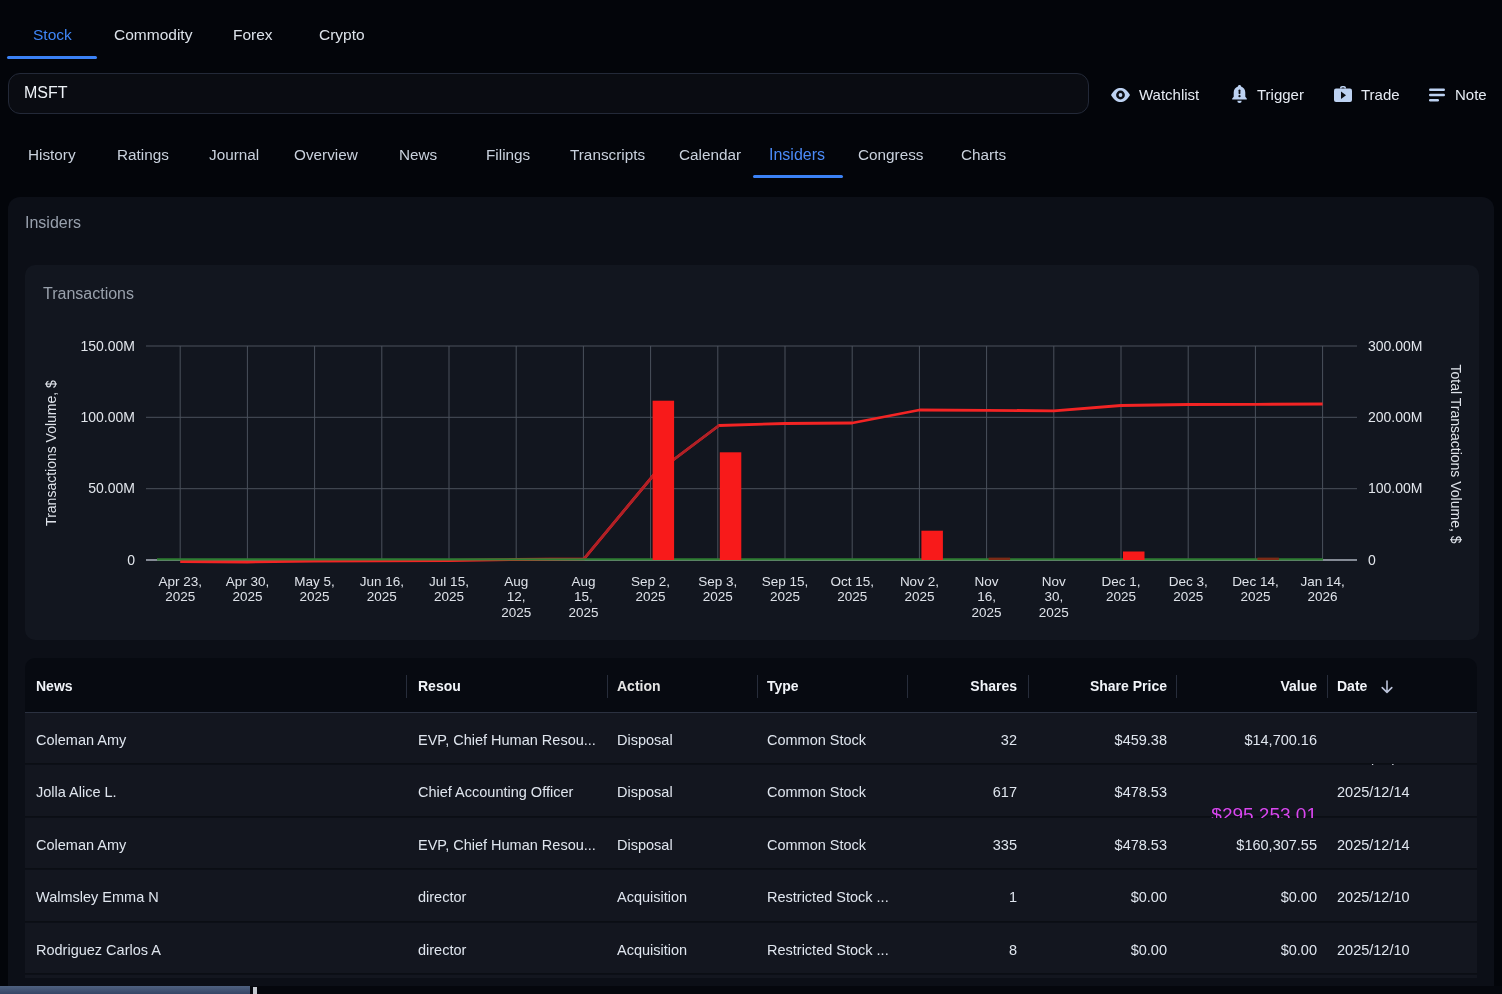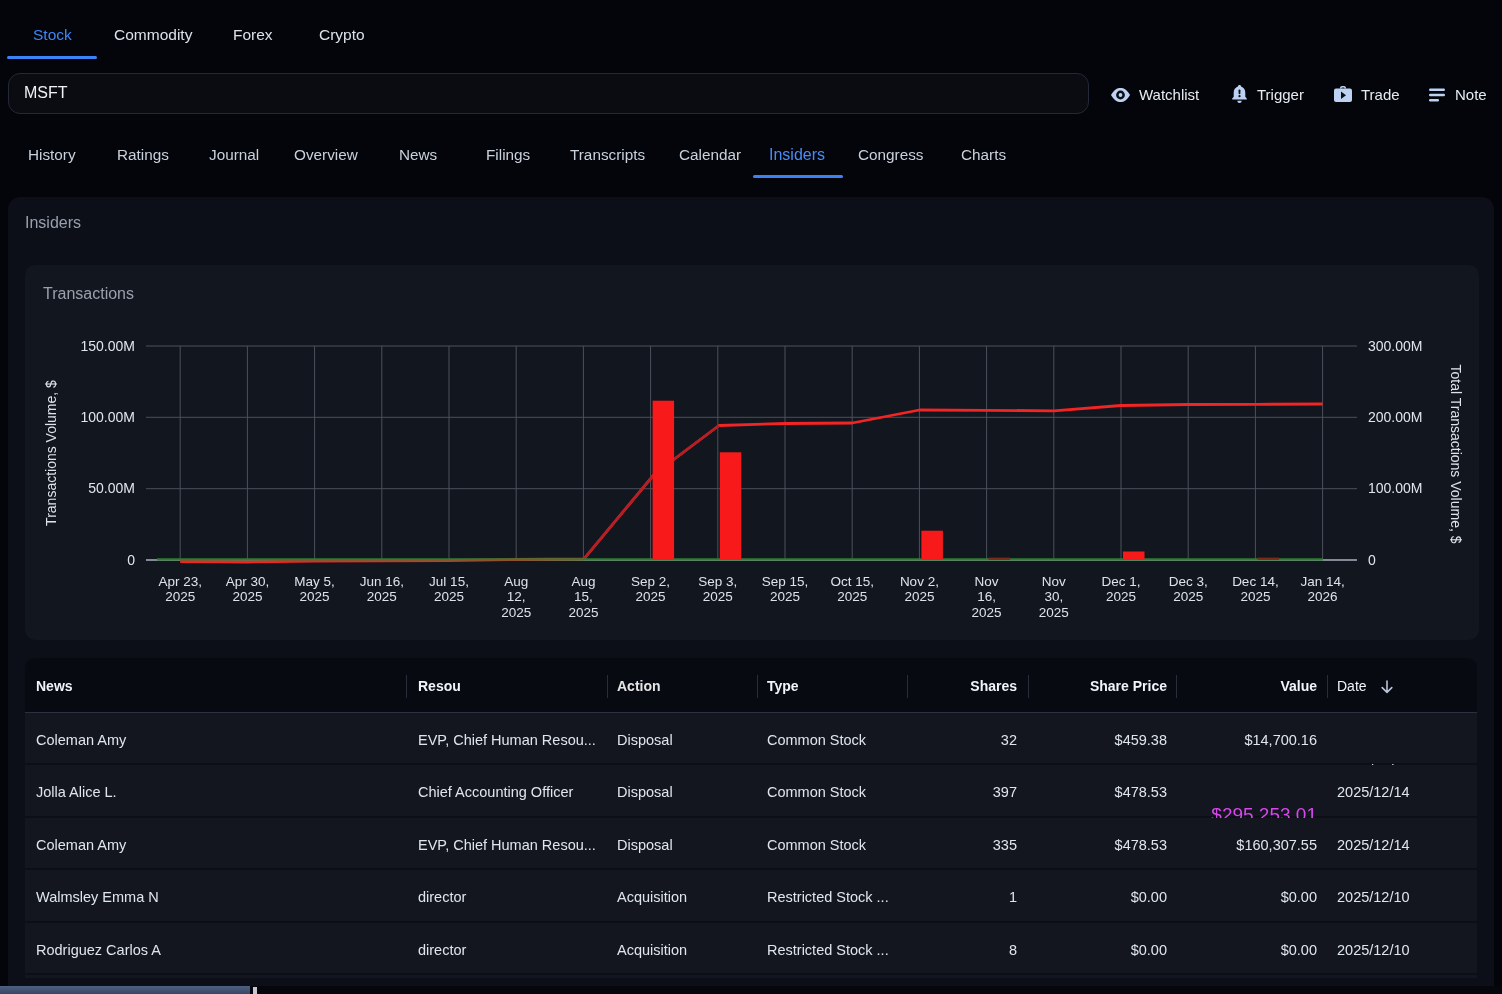--- a/index.html
+++ b/index.html
@@ -166,21 +166,21 @@
 
 <div class="abs" style="left:25px; top:658px; width:1452px; height:328px;">
 <div style="position:absolute; left:0; top:0; width:1452px; height:55px; background:#070a11; border-bottom:1px solid #2b3140; border-radius:10px 10px 0 0;">
 <span style="position:absolute; left:11px; top:20px; font-size:14px; font-weight:600; color:#f1f4f9;">News</span>
 <span style="position:absolute; left:393px; top:20px; font-size:14px; font-weight:600; color:#f1f4f9;">Resou</span>
 <span style="position:absolute; left:592px; top:20px; font-size:14px; font-weight:600; color:#e5e5e5;">Action</span>
 <span style="position:absolute; left:742px; top:20px; font-size:14px; font-weight:600; color:#f1f4f9;">Type</span>
 <span style="position:absolute; right:460px; top:20px; font-size:14px; font-weight:600; color:#f1f4f9;">Shares</span>
 <span style="position:absolute; right:310px; top:20px; font-size:14px; font-weight:600; color:#f1f4f9;">Share Price</span>
 <span style="position:absolute; right:160px; top:20px; font-size:14px; font-weight:600; color:#f1f4f9;">Value</span>
-<span style="position:absolute; left:1312px; top:20px; font-size:14px; font-weight:400; color:#f1f4f9;">Date</span>
+<span style="position:absolute; left:1312px; top:20px; font-size:14px; font-weight:700; color:#f1f4f9;">Date</span>
 <div style="position:absolute; left:381px; top:17px; width:1px; height:23px; background:#272d3b;"></div>
 <div style="position:absolute; left:582px; top:17px; width:1px; height:23px; background:#272d3b;"></div>
 <div style="position:absolute; left:732px; top:17px; width:1px; height:23px; background:#272d3b;"></div>
 <div style="position:absolute; left:882px; top:17px; width:1px; height:23px; background:#272d3b;"></div>
 <div style="position:absolute; left:1003px; top:17px; width:1px; height:23px; background:#272d3b;"></div>
 <div style="position:absolute; left:1151px; top:17px; width:1px; height:23px; background:#272d3b;"></div>
 <div style="position:absolute; left:1302px; top:17px; width:1px; height:23px; background:#272d3b;"></div>
 <svg style="position:absolute; left:1355px; top:22px;" width="14" height="14" viewBox="0 0 14 14">
 <path d="M7 1 L7 12 M2.2 7.6 L7 12.4 L11.8 7.6" stroke="#bcc4da" stroke-width="1.6" fill="none" stroke-linecap="round" stroke-linejoin="round"></path>
       </svg>
@@ -193,21 +193,21 @@
 <span style="position:absolute; right:460px; top:19px; font-size:14.5px; color:#dfe5ee;">32</span>
 <span style="position:absolute; right:310px; top:19px; font-size:14.5px; color:#dfe5ee;">$459.38</span>
 <span style="position:absolute; right:160px; top:19px; font-size:14.5px; color:#dfe5ee;">$14,700.16</span>
 <span style="position:absolute; left:1312px; top:19px; font-size:14.5px; color:#dfe5ee;margin-top:30px;">2026/01/14</span>
 </div>
 <div style="position:absolute; left:0; top:107.4px; width:1452px; height:51.4px; background:#13161f; border-bottom:1px solid #0b0e14;">
 <span style="position:absolute; left:11px; top:19px; font-size:14.5px; color:#dfe5ee;">Jolla Alice L.</span>
 <span style="position:absolute; left:393px; top:19px; font-size:14.5px; color:#dfe5ee;">Chief Accounting Officer</span>
 <span style="position:absolute; left:592px; top:19px; font-size:14.5px; color:#dfe5ee;">Disposal</span>
 <span style="position:absolute; left:742px; top:19px; font-size:14.5px; color:#dfe5ee;">Common Stock</span>
-<span style="position:absolute; right:460px; top:19px; font-size:14.5px; color:#dfe5ee;">397</span>
+<span style="position:absolute; right:460px; top:19px; font-size:14.5px; color:#dfe5ee;">617</span>
 <span style="position:absolute; right:310px; top:19px; font-size:14.5px; color:#dfe5ee;">$478.53</span>
 <span style="position:absolute; right:160px; top:19px; font-size:19px; color:#d946ef;margin-top:20px;">$295,253.01</span>
 <span style="position:absolute; left:1312px; top:19px; font-size:14.5px; color:#dfe5ee;">2025/12/14</span>
 </div>
 <div style="position:absolute; left:0; top:159.8px; width:1452px; height:51.4px; background:#13161f; border-bottom:1px solid #0b0e14;">
 <span style="position:absolute; left:11px; top:19px; font-size:14.5px; color:#dfe5ee;">Coleman Amy</span>
 <span style="position:absolute; left:393px; top:19px; font-size:14.5px; color:#dfe5ee;">EVP, Chief Human Resou...</span>
 <span style="position:absolute; left:592px; top:19px; font-size:14.5px; color:#dfe5ee;">Disposal</span>
 <span style="position:absolute; left:742px; top:19px; font-size:14.5px; color:#dfe5ee;">Common Stock</span>
 <span style="position:absolute; right:460px; top:19px; font-size:14.5px; color:#dfe5ee;">335</span>

